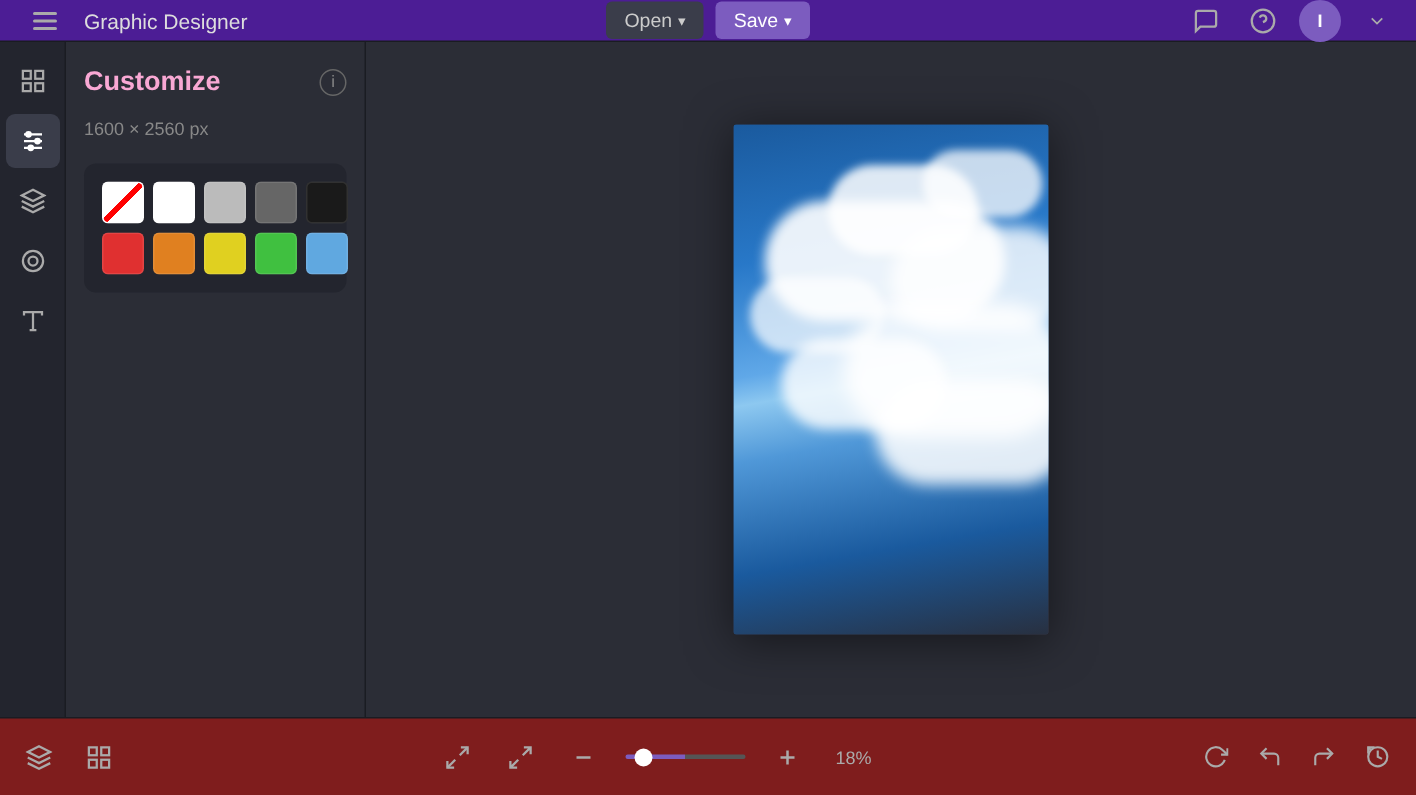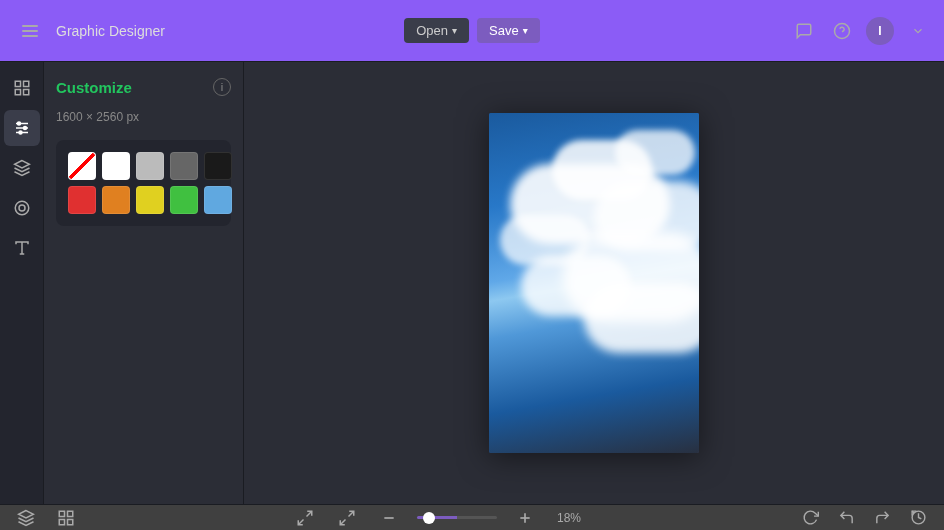--- a/index.html
+++ b/index.html
@@ -9,22 +9,22 @@
       background: #2b2d36;
       font-family: -apple-system, BlinkMacSystemFont, 'Segoe UI', sans-serif;
       color: #ccc;
       overflow: hidden;
       display: flex;
       flex-direction: column;
     }
 
     
     .header {
-      height: 62px;
-      background: #8b5cf6;
+      height: 28px;
+      background: #4c1d95;
       display: flex;
       align-items: center;
       padding: 0 12px;
       border-bottom: 1px solid #1a1c22;
       flex-shrink: 0;
     }
     .header-left {
       display: flex;
       align-items: center;
       gap: 8px;
@@ -100,21 +100,21 @@
       border-right: 1px solid #1a1c22;
       padding: 16px 12px;
       flex-shrink: 0;
       overflow-y: auto;
     }
     .panel-header {
       display: flex; align-items: center; justify-content: space-between;
       margin-bottom: 14px;
     }
     .panel-title {
-      font-size: 15px; font-weight: 600; color: #22c55e;
+      font-size: 18px; font-weight: 600; color: #f9a8d4;
     }
     .info-icon {
       width: 18px; height: 18px; border-radius: 50%;
       border: 1.5px solid #666; color: #888;
       display: flex; align-items: center; justify-content: center;
       font-size: 11px; cursor: pointer;
     }
     .btn-resize {
       width: 100%; padding: 8px 0; border-radius: 6px;
       background: transparent; border: 2px solid #e04080;
@@ -173,22 +173,22 @@
     }
     .canvas-image {
       width: 100%;
       height: 100%;
       background: linear-gradient(160deg, #1a4a8a 0%, #2271c8 30%, #4a90d9 45%, #6ab0e8 50%, #3a7fc8 55%, #1a4a8a 70%, #3c3c50 100%);
       position: relative;
     }
 
     
     .bottom-bar {
-      height: 26px;
-      background: #404040;
+      height: 52px;
+      background: #7f1d1d;
       border-top: 1px solid #1a1c22;
       display: flex;
       align-items: center;
       padding: 0 12px;
       justify-content: space-between;
       flex-shrink: 0;
     }
     .bottom-left {
       display: flex; align-items: center; gap: 12px;
     }

